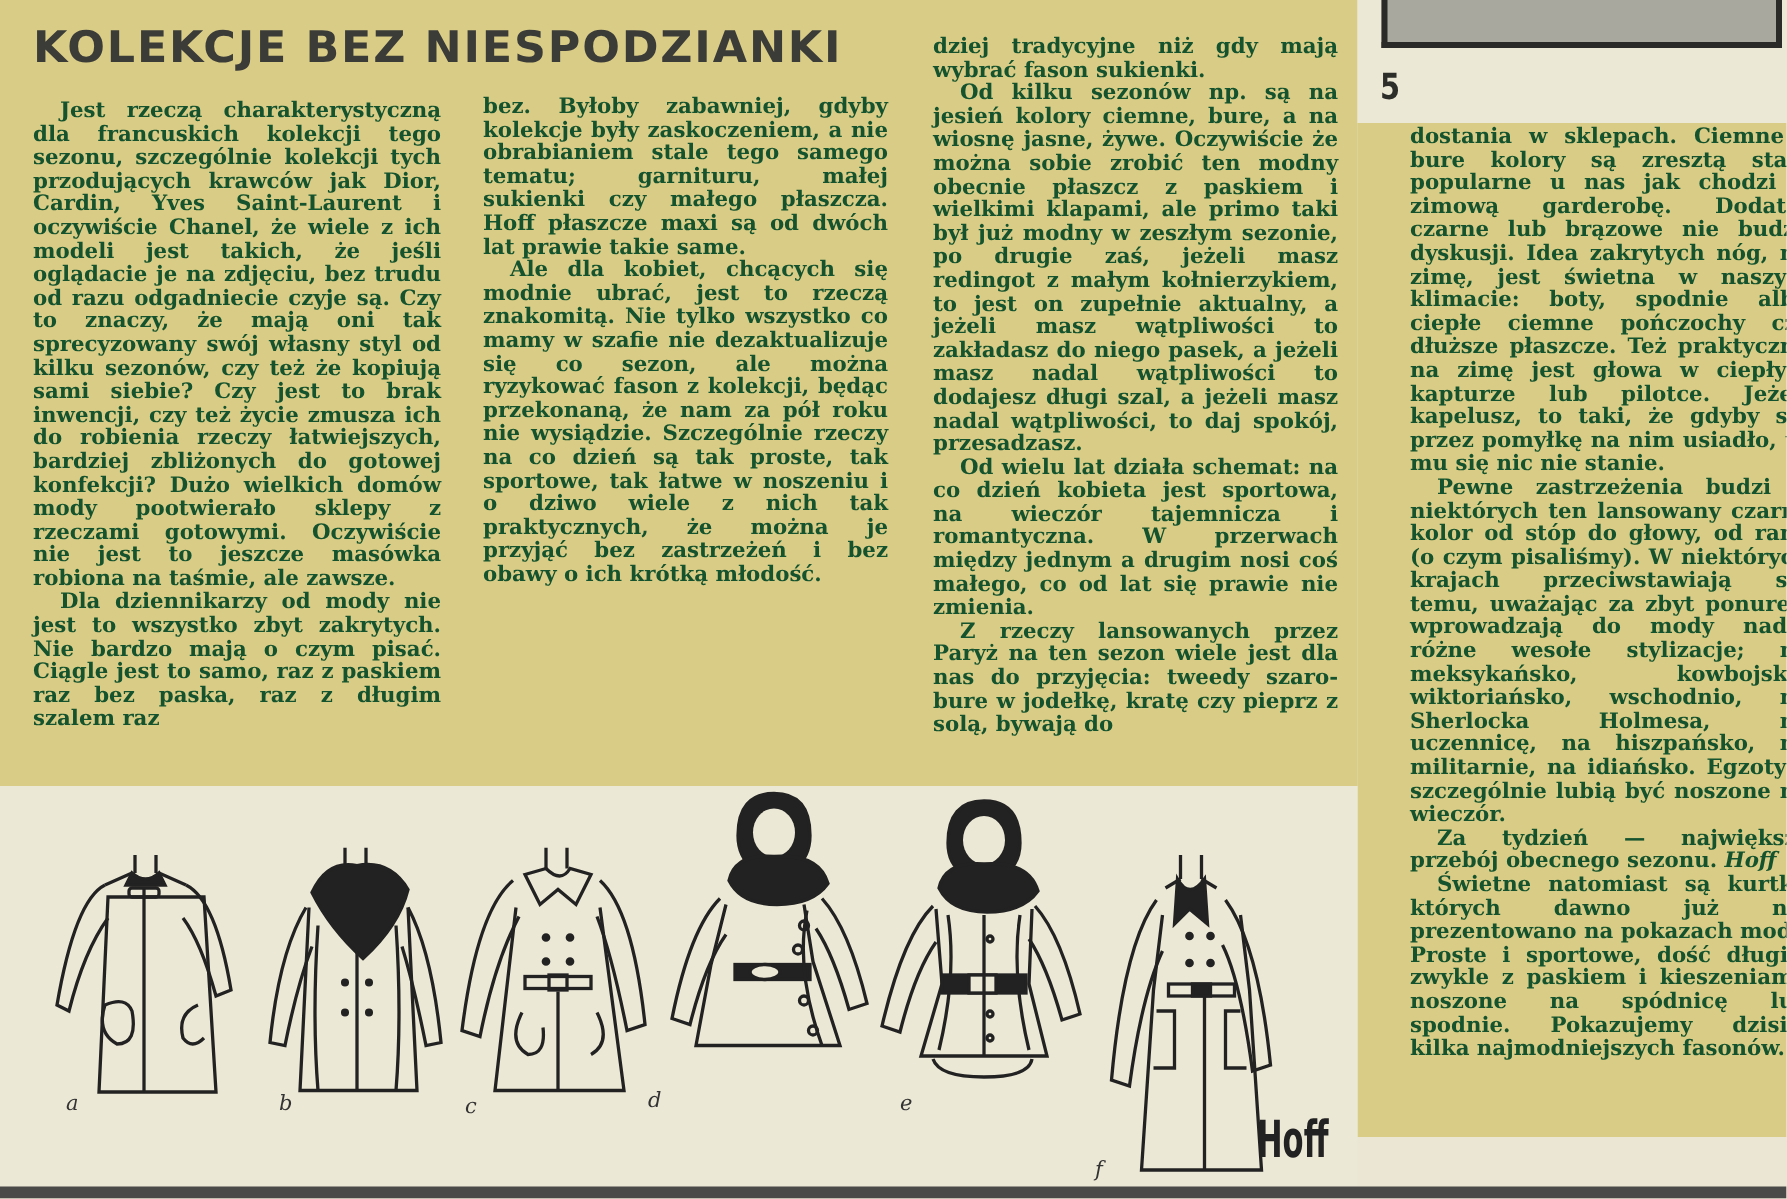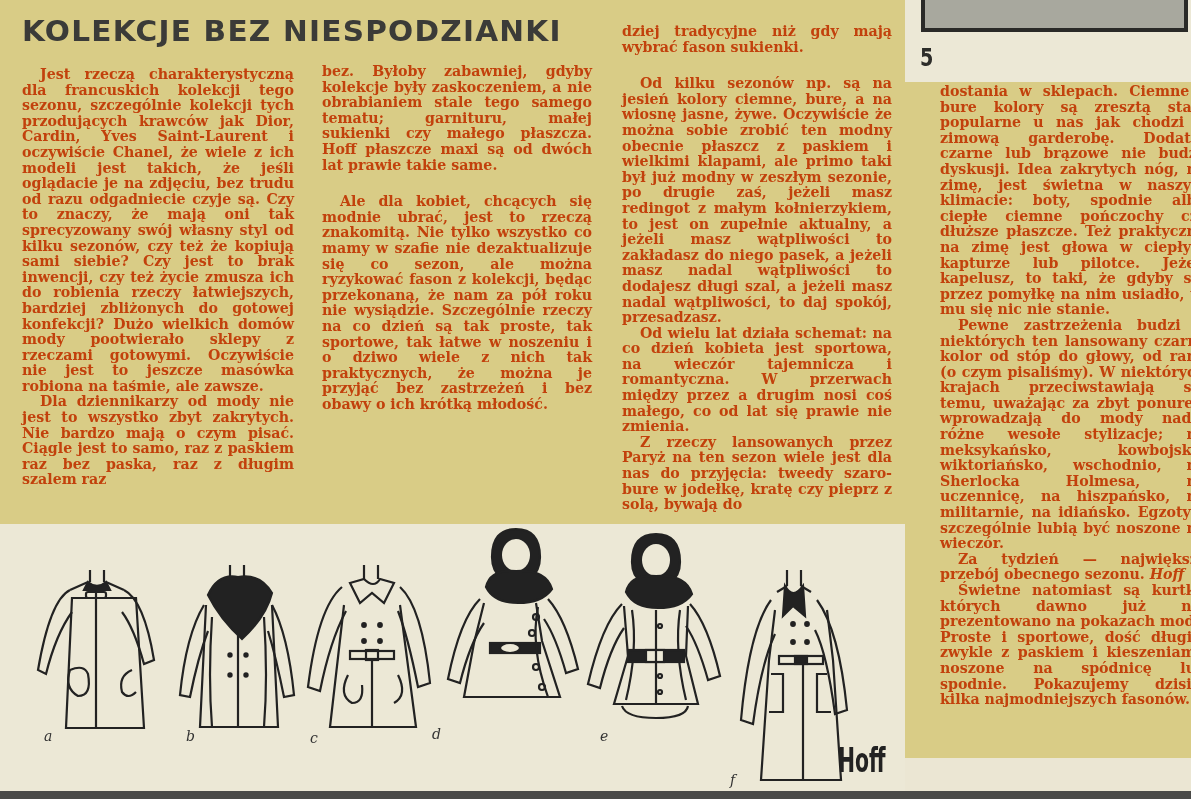--- a/index.html
+++ b/index.html
@@ -1,23 +1,23 @@
 <!DOCTYPE html>
 <html><head>
 <meta charset="utf-8">
 <style>
   html,body{margin:0;padding:0;}
   body{width:1191px;height:799px;position:relative;overflow:hidden;background:#ebe6d3;font-family:"DejaVu Serif",serif;color:#3a3a36;}
   .yellow{position:absolute;background:#d9cc86;}
   .paper{position:absolute;background:#ece8d6;}
   .title{position:absolute;left:22px;top:14px;font-family:"DejaVu Sans",sans-serif;font-weight:bold;font-size:29px;letter-spacing:1.2px;color:#3b3b38;white-space:nowrap;transform:scaleX(1.02);transform-origin:left;}
-  .col{position:absolute;font-size:14.2px;line-height:15.6px;font-weight:bold;text-align:justify;color:#c2410c;}
+  .col{position:absolute;font-size:14.2px;line-height:15.6px;font-weight:bold;text-align:justify;color:#14532d;}
   .col p{margin:0;text-indent:18px;}
   .col p.cont{text-indent:0;}
-  .col p.gap{margin-top:21px;}
+  .col p.gap{margin-top:0;}
   .col i{font-style:italic;}
   .photo{position:absolute;left:921px;top:0;width:267px;height:32px;background:#a8a89e;border:4px solid #2a2a28;border-top:none;box-sizing:border-box;}
   .pagenum{position:absolute;left:920px;top:44px;font-family:"DejaVu Sans",sans-serif;font-weight:bold;font-size:24px;color:#2d2d2a;transform:scaleX(0.8);transform-origin:left;}
   .coat{position:absolute;}
   .lbl{position:absolute;font-family:"DejaVu Serif",serif;font-style:italic;font-size:14px;color:#333;}
   .sig{position:absolute;left:838px;top:740px;font-family:"DejaVu Sans",sans-serif;font-weight:bold;font-size:34px;color:#222;transform:scaleX(0.6);transform-origin:left;}
   .bottombar{position:absolute;left:0;top:791px;width:1191px;height:8px;background:#4a4a48;}
 </style>
 </head>
 <body>
@@ -38,21 +38,21 @@
 </div>
 
 <div class="col" style="left:322px;top:64px;width:270px;">
   <p class="cont">bez. Byłoby zabawniej, gdyby kolekcje były zaskoczeniem, a nie obrabianiem stale tego samego tematu; garnituru, małej sukienki czy małego płaszcza. Hoff płaszcze maxi są od dwóch lat prawie takie same.</p>
   <p class="gap">Ale dla kobiet, chcących się modnie ubrać, jest to rzeczą znakomitą. Nie tylko wszystko co mamy w szafie nie dezaktualizuje się co sezon, ale można ryzykować fason z kolekcji, będąc przekonaną, że nam za pół roku nie wysiądzie. Szczególnie rzeczy na co dzień są tak proste, tak sportowe, tak łatwe w noszeniu i o dziwo wiele z nich tak praktycznych, że można je przyjąć bez zastrzeżeń i bez obawy o ich krótką młodość.</p>
 </div>
 
 <div class="col" style="left:622px;top:24px;width:270px;">
   <p class="cont">dziej tradycyjne niż gdy mają wybrać fason sukienki.</p>
   <p class="gap">Od kilku sezonów np. są na jesień kolory ciemne, bure, a na wiosnę jasne, żywe. Oczywiście że można sobie zrobić ten modny obecnie płaszcz z paskiem i wielkimi klapami, ale primo taki był już modny w zeszłym sezonie, po drugie zaś, jeżeli masz redingot z małym kołnierzykiem, to jest on zupełnie aktualny, a jeżeli masz wątpliwości to zakładasz do niego pasek, a jeżeli masz nadal wątpliwości to dodajesz długi szal, a jeżeli masz nadal wątpliwości, to daj spokój, przesadzasz.</p>
-  <p>Od wielu lat działa schemat: na co dzień kobieta jest sportowa, na wieczór tajemnicza i romantyczna. W przerwach między przez a drugim nosi coś małego, co od lat się prawie nie zmienia.</p>
+  <p>Od wielu lat działa schemat: na co dzień kobieta jest sportowa, na wieczór tajemnicza i romantyczna. W przerwach między jednym a drugim nosi coś małego, co od lat się prawie nie zmienia.</p>
   <p>Z rzeczy lansowanych przez Paryż na ten sezon wiele jest dla nas do przyjęcia: tweedy szaro-bure w jodełkę, kratę czy pieprz z solą, bywają do</p>
 </div>
 
 <div class="col" style="left:940px;top:84px;width:266px;">
   <p class="cont">dostania w sklepach. Ciemne i bure kolory są zresztą stale popularne u nas jak chodzi o zimową garderobę. Dodatki czarne lub brązowe nie budzą dyskusji. Idea zakrytych nóg, na zimę, jest świetna w naszym klimacie: boty, spodnie albo ciepłe ciemne pończochy czy dłuższe płaszcze. Też praktyczna na zimę jest głowa w ciepłym kapturze lub pilotce. Jeżeli kapelusz, to taki, że gdyby się przez pomyłkę na nim usiadło, to mu się nic nie stanie.</p>
   <p>Pewne zastrzeżenia budzi u niektórych ten lansowany czarny kolor od stóp do głowy, od rana (o czym pisaliśmy). W niektórych krajach przeciwstawiają się temu, uważając za zbyt ponure i wprowadzają do mody nadal różne wesołe stylizacje; na meksykańsko, kowbojsko, wiktoriańsko, wschodnio, na Sherlocka Holmesa, na uczennicę, na hiszpańsko, na militarnie, na idiańsko. Egzotyki szczególnie lubią być noszone na wieczór.</p>
   <p><span>Za tydzień — największy przebój obecnego sezonu.</span> <i>Hoff</i></p>
   <p>Świetne natomiast są kurtki, których dawno już nie prezentowano na pokazach mody. Proste i sportowe, dość długie, zwykle z paskiem i kieszeniami, noszone na spódnicę lub spodnie. Pokazujemy dzisiaj kilka najmodniejszych fasonów.</p>
 </div>
 

